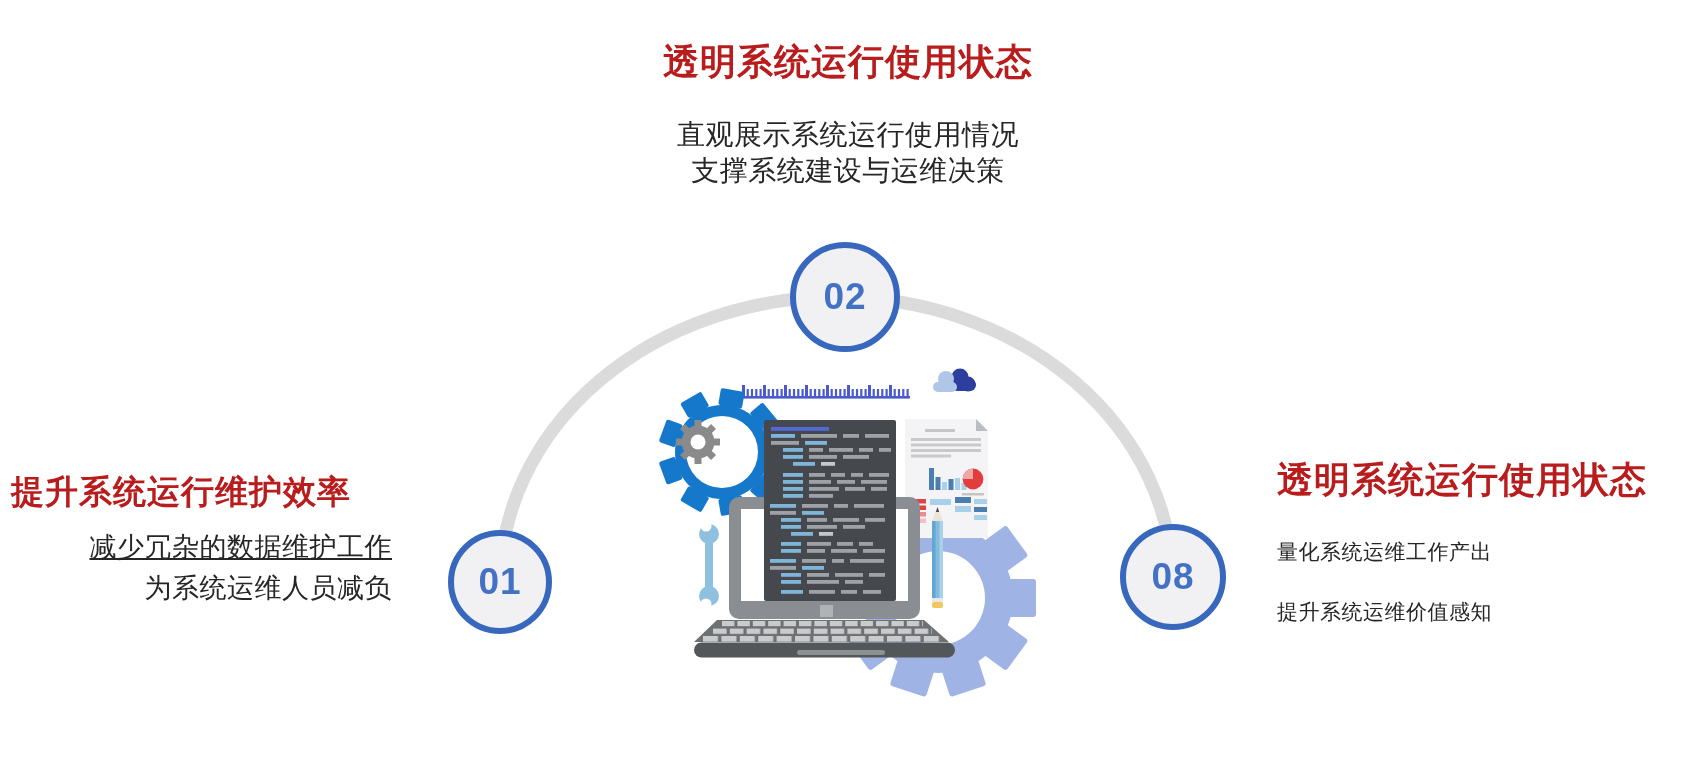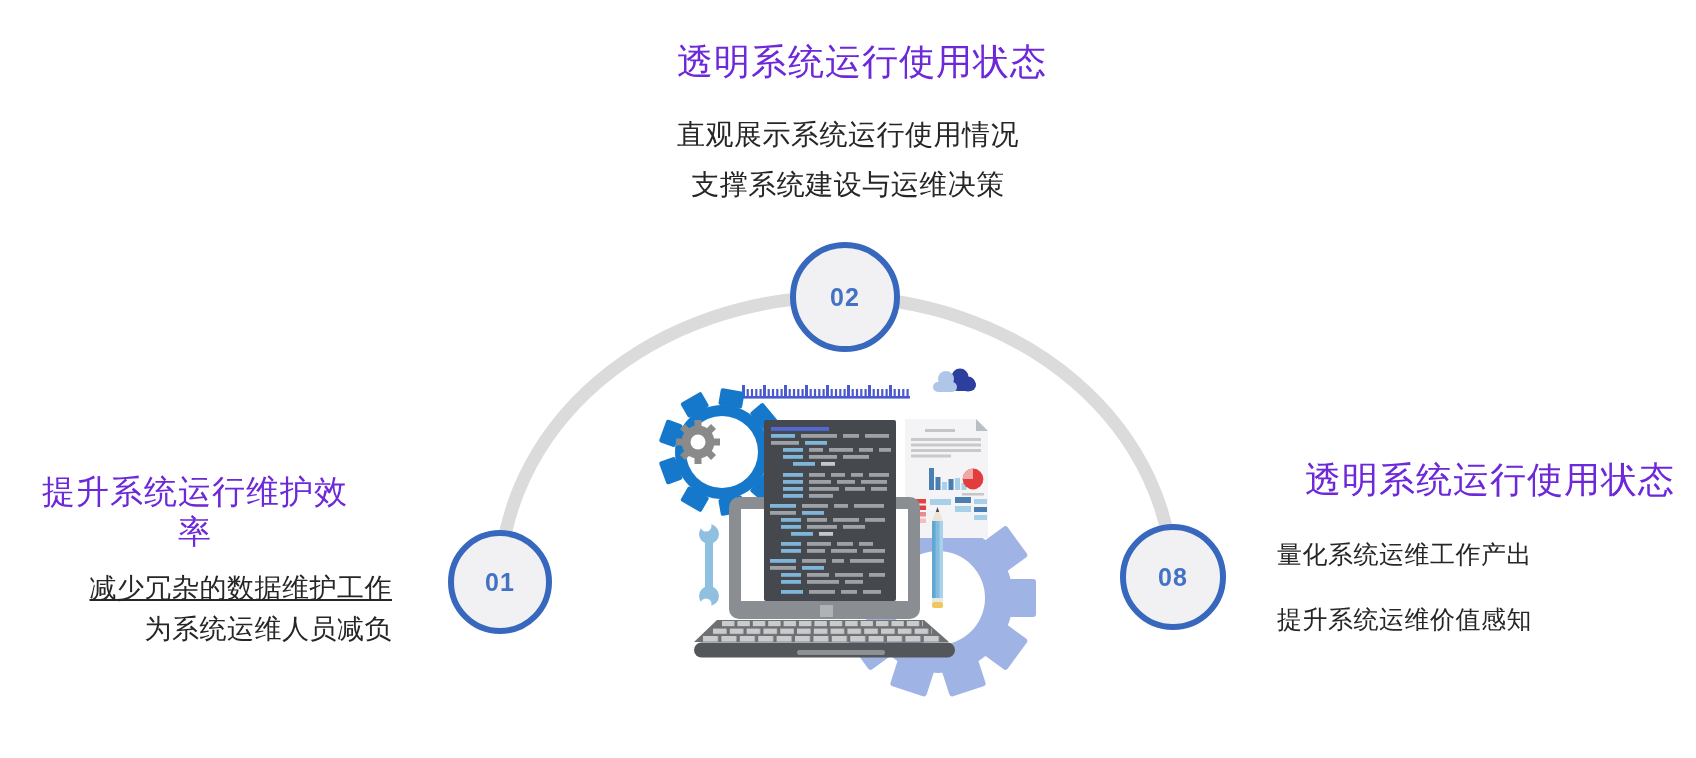--- a/index.html
+++ b/index.html
@@ -1,40 +1,40 @@
 <!DOCTYPE html>
 <html><head>
 <meta charset="utf-8">
 <style>
   html,body{margin:0;padding:0;background:#fff;}
   .stage{position:relative;width:1696px;height:758px;background:#FFFFFF;overflow:hidden;
          font-family:"Liberation Sans","DejaVu Sans",sans-serif;}
   .abs{position:absolute;}
   
-  .tb-title{font-weight:400;color:#6d28d9;letter-spacing:1px;line-height:1.22;padding-left:28px;}
+  .tb-title{font-weight:700;color:#b91c1c;letter-spacing:1px;line-height:1.22;}
   .tb-line{color:#262626;line-height:1.3;letter-spacing:0.5px;}
   .top-block{left:0;top:40px;width:1696px;text-align:center;}
   .top-block .tb-title{font-size:36px;}
   .top-block .tb-line{font-size:28px;}
   .top-block .l1{margin-top:33px;}
-  .top-block .l2{margin-top:14px;font-family:Liberation Serif, serif;}
+  .top-block .l2{font-family:Liberation Serif, serif;}
   .left-block{left:0;top:472px;width:392px;text-align:right;}
   .left-block .tb-title{font-size:33px;margin-right:30px;text-align:center;}
   .left-block .tb-line{font-size:27px;}
   .left-block .l1{margin-top:18px;text-decoration:underline;}
   .left-block .l2{margin-top:6px;}
   .right-block{left:1277px;top:458px;width:420px;text-align:left;}
   .right-block .tb-title{font-size:36px;}
-  .right-block .tb-line{font-size:25px;}
+  .right-block .tb-line{font-size:21px;}
   .right-block .l1{margin-top:36px;}
   .right-block .l2{margin-top:33px;}
   
   .num-circle{position:absolute;border:6px solid #3867BE;background:#F1F1F4;border-radius:50%;
               display:flex;align-items:center;justify-content:center;
-              font-weight:700;color:#4372C4;font-size:25px;letter-spacing:1px;}
+              font-weight:700;color:#4372C4;font-size:37px;letter-spacing:1px;}
   .c01{left:448px;top:530px;width:92px;height:92px;}
   .c02{left:790px;top:242px;width:98px;height:98px;}
   .c03{left:1120px;top:524px;width:94px;height:94px;}
   svg{display:block;}
 </style>
 </head>
 <body>
 
 <div class="stage">
 

